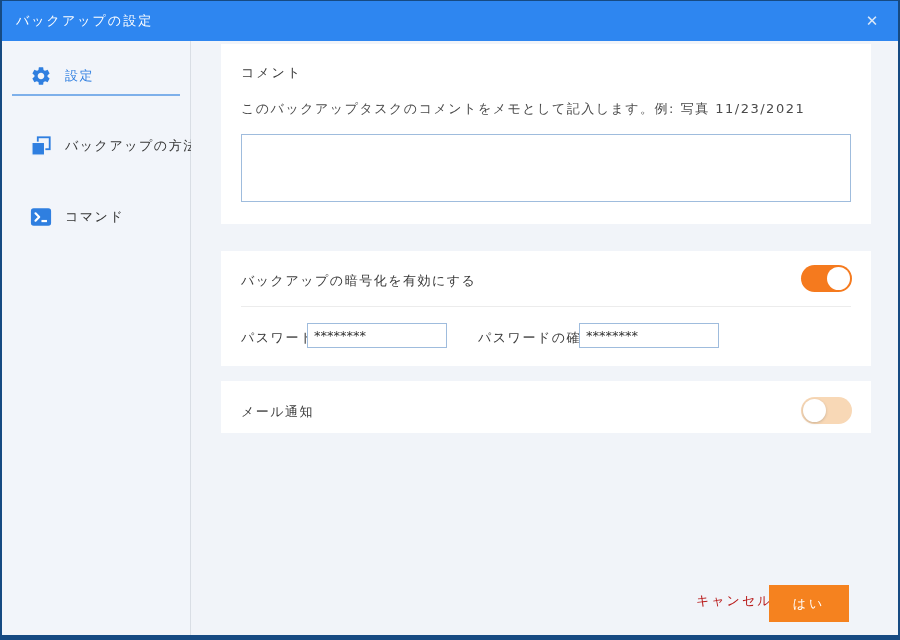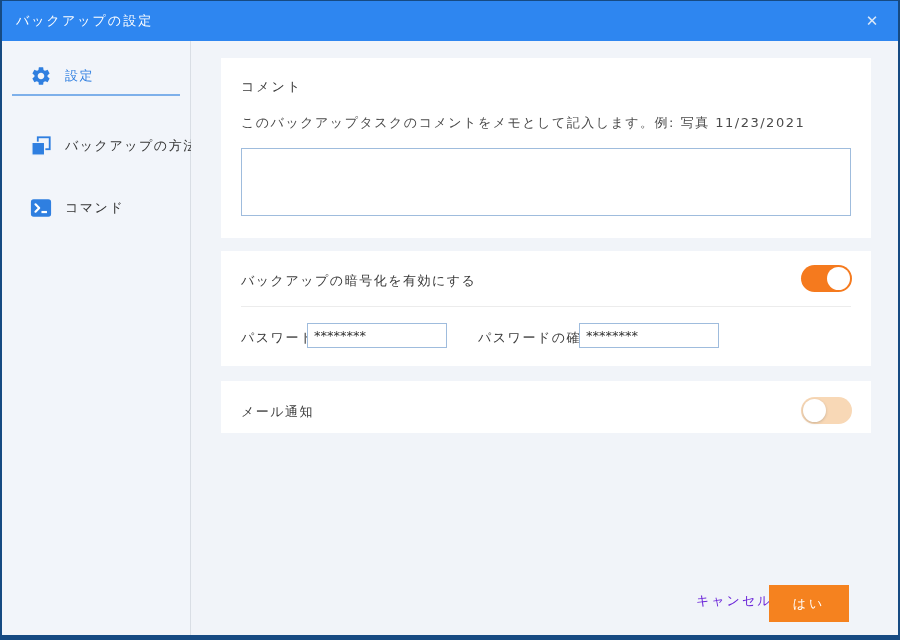--- a/index.html
+++ b/index.html
@@ -39,21 +39,21 @@
   .side-item .icn { width:22px; height:22px; margin-left:28px; flex:none; display:flex; }
   .side-item .lbl { margin-left:13px; letter-spacing:1.5px; color:#343434; white-space:nowrap; }
   .side-item.selected .lbl { color:#2f7fe0; }
   .side-item svg { width:22px; height:22px; }
   .sel-underline {
     position:absolute; left:10px; width:168px; height:2px; background:#7eb0ea; top:53px;
   }
 
   
   .card { position:absolute; left:30px; width:650px; background:#ffffff; }
-  .card-comment { top:17px;  height:180px; }
+  .card-comment { top:3px;  height:180px; }
   .card-encrypt { top:210px; height:115px; }
   .card-email   { top:340px; height:52px;  }
 
   .card-comment .sec-title { position:absolute; left:20px; top:20px; letter-spacing:2px; color:#3a3a3a; }
   .card-comment .sec-desc  { position:absolute; left:20px; top:56px; letter-spacing:1.5px; color:#4a4a4a; }
   .comment-box {
     position:absolute; left:20px; top:90px; width:610px; height:68px;
     border:1px solid #9fbcdd; background:#fff; resize:none; outline:none;
     font-family:inherit; font-size:13px; padding:5px 7px;
   }
@@ -76,21 +76,21 @@
   
   .toggle { position:absolute; width:51px; height:27px; border-radius:14px; cursor:pointer; }
   .toggle .knob { position:absolute; top:2px; width:23px; height:23px; border-radius:50%; background:#fff; }
   .toggle.on  { background:#f57a1e; right:19px; top:14px; }
   .toggle.on .knob { right:2px; }
   .toggle.off { background:#f8d8b6; right:19px; top:16px; }
   .toggle.off .knob { left:2px; box-shadow:0 1px 3px rgba(0,0,0,0.18); }
 
   
   .cancel-btn {
-    position:absolute; left:505px; top:551px; letter-spacing:2px; color:#6d28d9;
+    position:absolute; left:505px; top:551px; letter-spacing:2px; color:#b91c1c;
     cursor:pointer; background:none; border:none; font-family:Liberation Sans, sans-serif; font-size:13px;
   }
   .ok-btn {
     position:absolute; left:578px; top:544px; width:80px; height:37px;
     background:#f5821f; color:#ffffff; border:none; font-family:inherit;
     font-size:13px; letter-spacing:3px; cursor:pointer;
   }
 </style>
 </head>
 <body>
@@ -119,21 +119,21 @@
       <div class="side-item" style="top:85px;">
         <span class="icn">
           <svg viewBox="0 0 24 24">
               <rect x="8.5" y="2.5" width="13" height="13" fill="none" stroke="#2f7fe0" stroke-width="2"></rect>
               <rect x="2" y="8" width="14" height="14" fill="#2f7fe0" stroke="#f2f5fa" stroke-width="1.5"></rect>
             </svg>
         </span>
         <span class="lbl">バックアップの方法</span>
       </div>
 
-      <div class="side-item" style="top:147px;">
+      <div class="side-item" style="top:156px;">
         <span class="icn">
           <svg viewBox="0 0 24 24">
               <rect x="1" y="2.5" width="22" height="19" rx="3" fill="#2f7fe0"></rect>
               <path d="M6 8l4 4-4 4" stroke="#ffffff" stroke-width="2.4" fill="none" stroke-linecap="round" stroke-linejoin="round"></path>
               <rect x="12.5" y="15.2" width="6" height="2.4" fill="#ffffff"></rect>
             </svg>
         </span>
         <span class="lbl">コマンド</span>
       </div>
 

